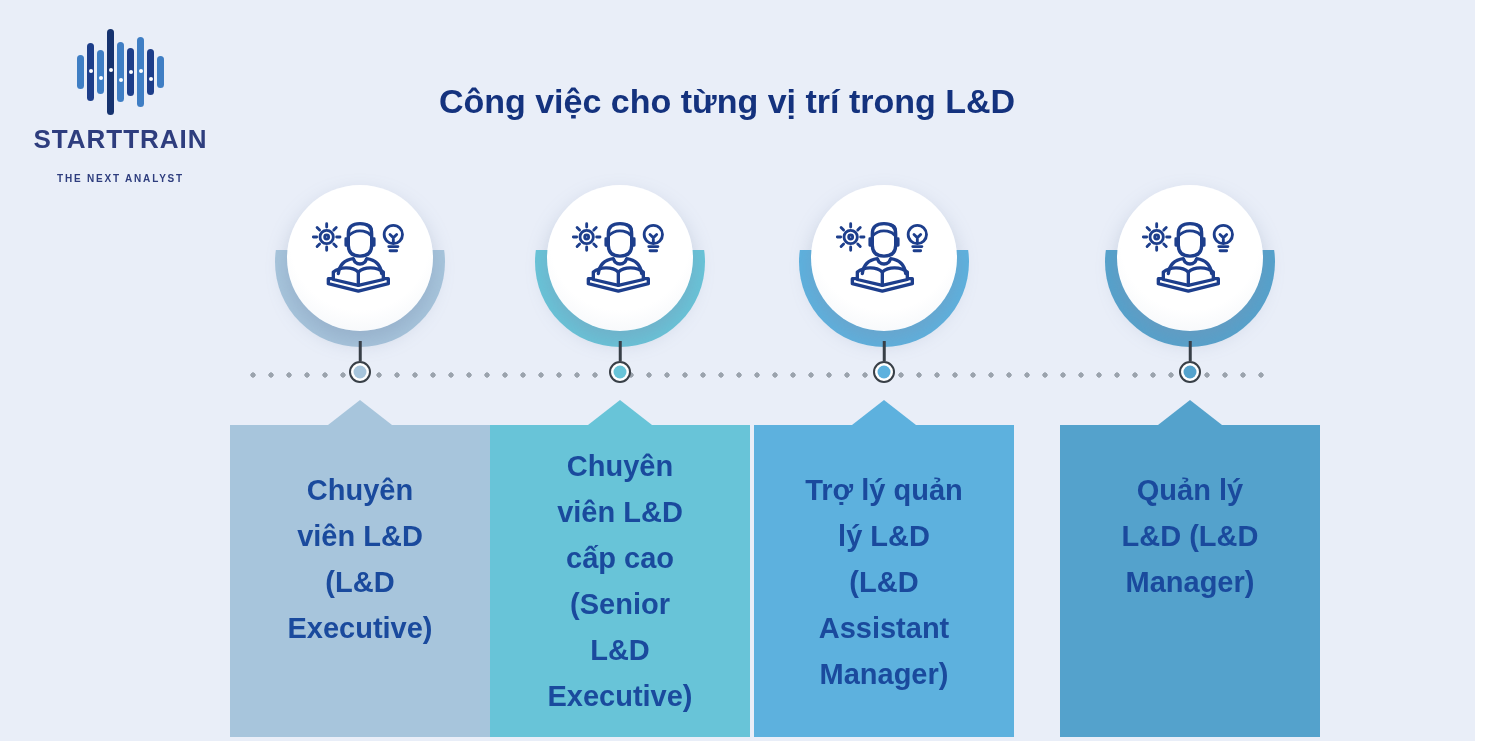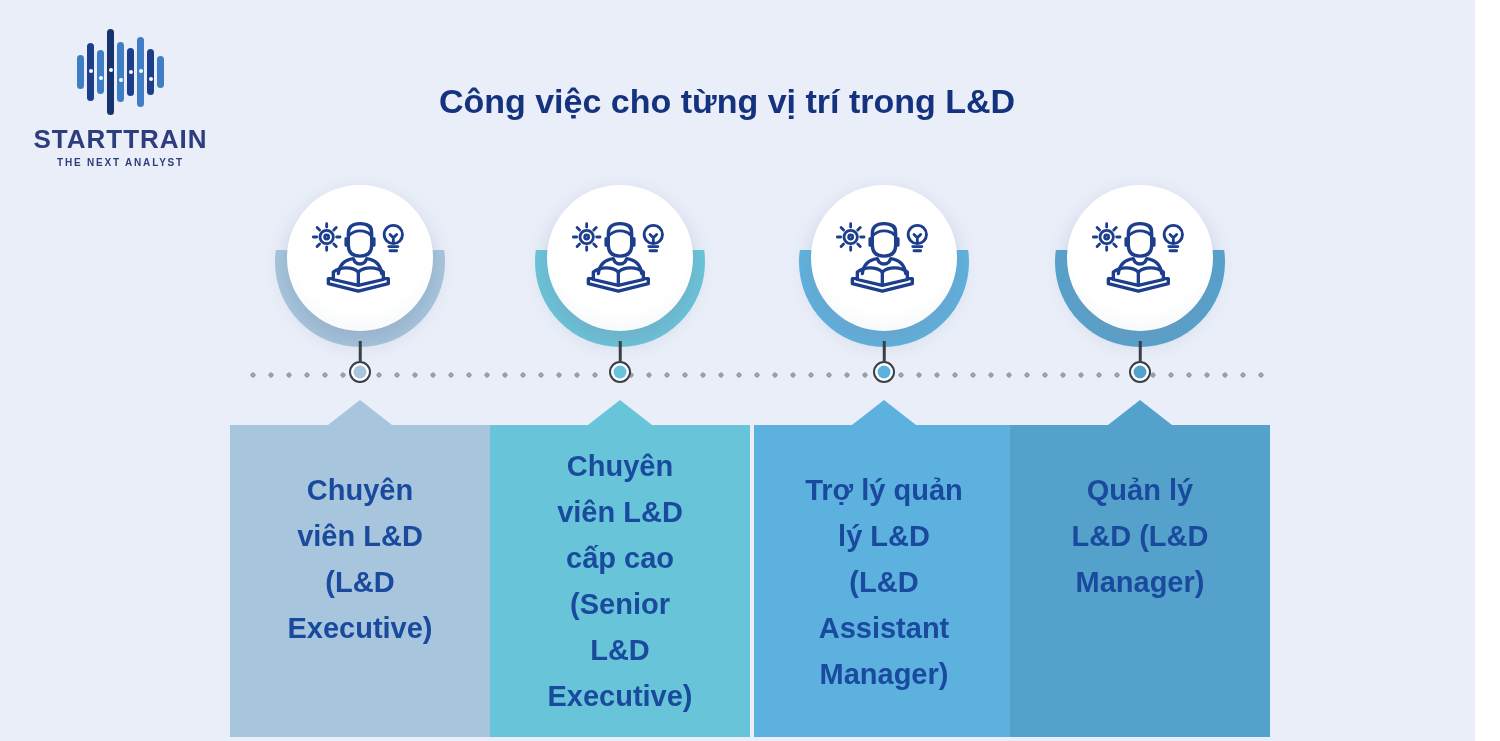--- a/index.html
+++ b/index.html
@@ -23,34 +23,34 @@
   .logo-bars{display:flex;align-items:center;justify-content:center;gap:3px;height:92px;}
   .bar{width:7px;border-radius:4px;position:relative;background:var(--logo-blue);}
   .bar.navy{background:var(--logo-navy);}
   .bar.navyd{background:var(--logo-navy-dark);}
   .b1{height:34px}.b2{height:58px}.b3{height:44px}.b4{height:86px}.b5{height:60px}
   .b6{height:48px}.b7{height:70px}.b8{height:46px}.b9{height:32px}
   .bar.dot::after{content:"";position:absolute;left:50%;transform:translateX(-50%);
     width:4px;height:4px;border-radius:50%;background:#fff;top:45%;}
   .bar.dot.lo::after{top:60%;}
   .logo-name{margin-top:6px;font-size:26px;font-weight:800;letter-spacing:1px;color:var(--logo-text);}
-  .logo-tagline{margin-top:2px;font-size:10px;font-weight:700;letter-spacing:1.8px;color:var(--logo-text);}
+  .logo-tagline{margin-top:18px;font-size:10px;font-weight:700;letter-spacing:1.8px;color:var(--logo-text);}
 
   
   .page-title{position:absolute;top:82px;left:727px;transform:translateX(-50%);
     white-space:nowrap;font-size:34px;font-weight:700;color:var(--title);}
 
   
   .dotline{position:absolute;left:244px;top:372px;width:1024px;height:6px;z-index:1;
     background-image:radial-gradient(circle, var(--dotc) 2.4px, transparent 2.9px);
     background-size:18px 6px;background-repeat:repeat-x;}
 
   
   .group{position:absolute;top:0;width:260px;height:100%;z-index:2;}
-  .group.g1{left:230px}.group.g2{left:490px}.group.g3{left:754px}.group.g4{left:1010px}
+  .group.g1{left:230px}.group.g2{left:490px}.group.g3{left:754px}.group.g4{left:1060px}
 
   .icon-wrap{position:absolute;top:177px;left:50%;transform:translateX(-50%);width:170px;height:170px;}
   .arc{position:absolute;inset:0;border-radius:50%;background:var(--accent);
     clip-path:inset(43% 0 0 0);}
   .icon-circle{position:absolute;left:12px;top:8px;width:146px;height:146px;border-radius:50%;
     background:radial-gradient(circle at 50% 38%, #ffffff 60%, #eef2f7 100%);
     box-shadow:0 10px 20px rgba(125,145,175,.38);}
   .icon-circle svg{position:absolute;left:23px;top:26px;}
 
   .tick{position:absolute;top:341px;left:50%;transform:translateX(-50%);

